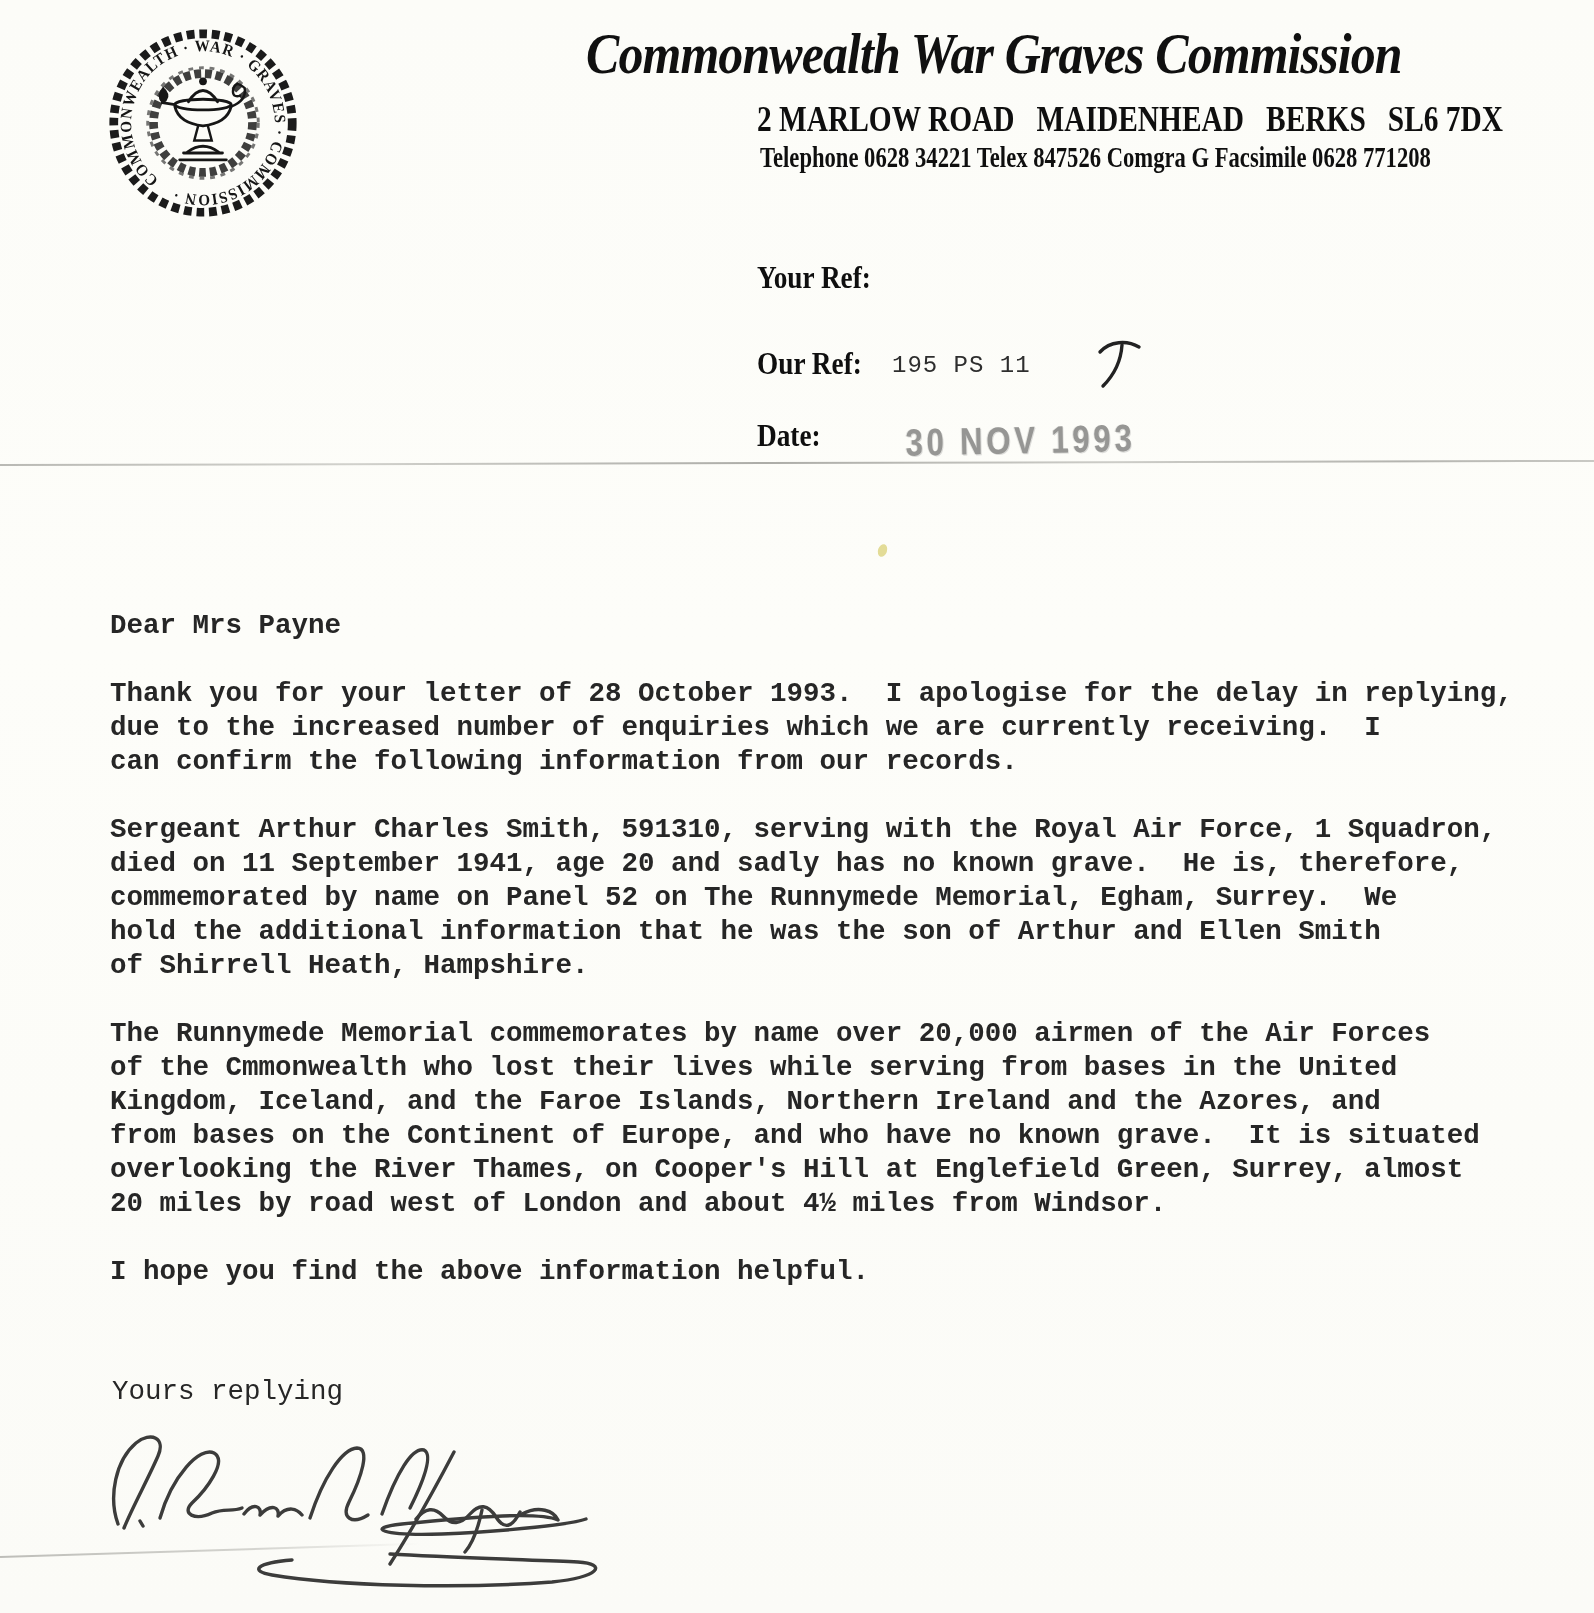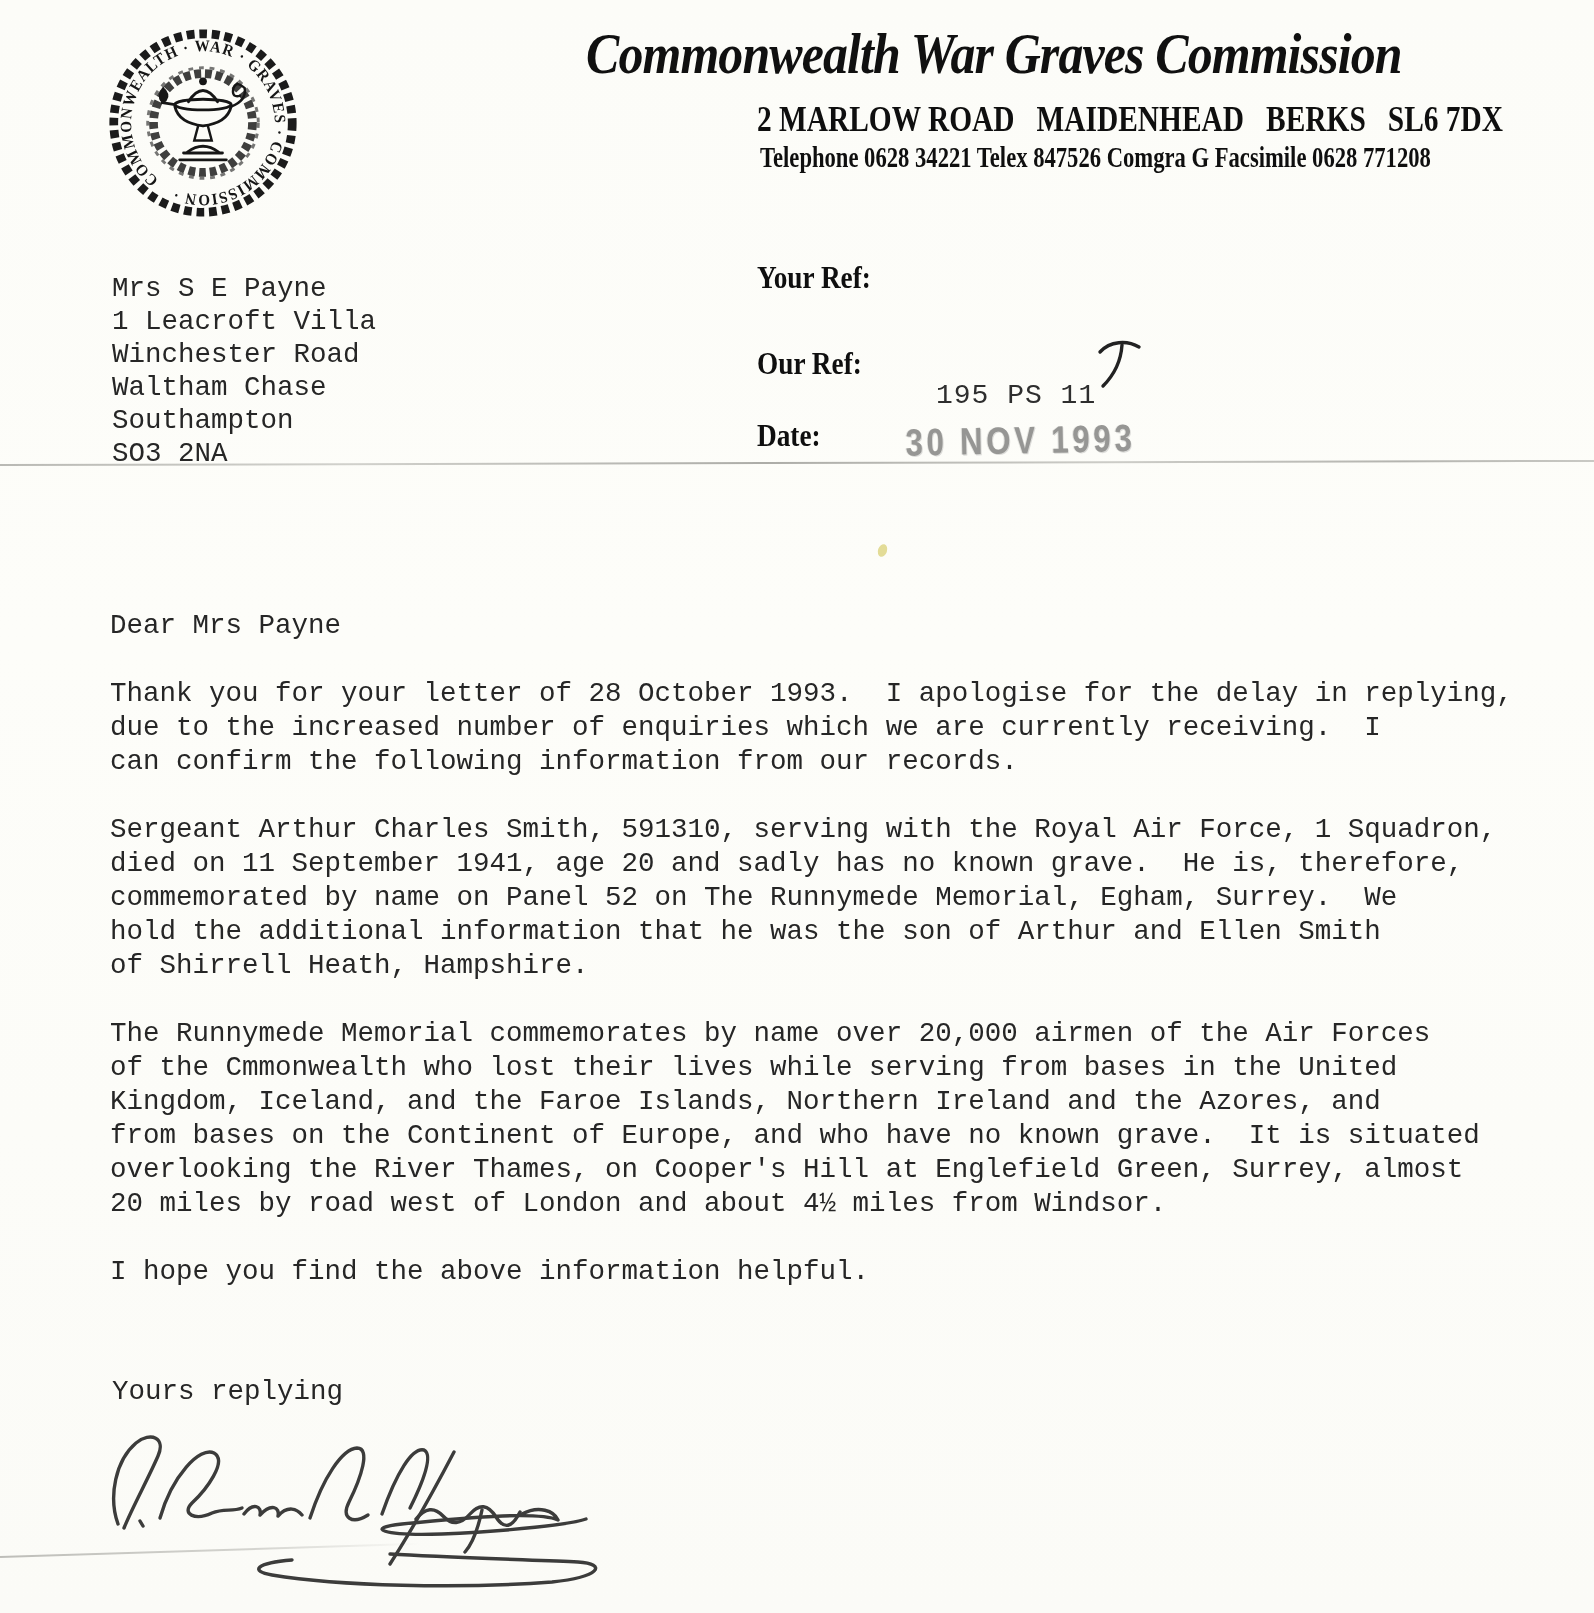--- a/index.html
+++ b/index.html
@@ -38,31 +38,31 @@
   }
   .contact-line{
     left:760px;top:141px;font-size:29px;
     transform:scaleX(.78);transform-origin:left top;
   }
   .ref-label{
     font-size:31px;
     transform:scaleX(.88);transform-origin:left top;
   }
   .recipient{left:112px;top:272px;font-size:27.5px;line-height:33px;}
-  .our-ref-value{left:936px;top:352px;font-size:28px;letter-spacing:1px;color:#2e2e2e;margin-top:28px;}
+  .our-ref-value{left:892px;top:352px;font-size:24px;letter-spacing:1px;color:#2e2e2e;}
   .date-stamp{
     left:905px;top:421px;
     font-family:"Liberation Sans","DejaVu Sans",sans-serif;
     font-weight:bold;font-size:34px;
     letter-spacing:4px;color:#8e8e8c;
     transform:rotate(-1.2deg) scale(.92,1.12);transform-origin:left top;
     text-shadow:1px 1px 0 rgba(150,150,148,.35), -1px 0 0 rgba(165,165,162,.3);
     opacity:.92;white-space:pre;
   }
-  .letter-body{left:110px;top:609px;font-size:27.5px;line-height:34px;}
+  .letter-body{left:110px;top:609px;font-size:27.5px;line-height:34px;font-weight:bold;}
   .yours{left:112px;top:1376px;font-size:27.5px;}
   .typed-sig{left:112px;top:1534px;font-size:27.5px;line-height:34px;}
   .crease-top{
     left:0;top:462px;width:1594px;height:2px;
     background:linear-gradient(90deg,#adada8,#c9c9c4 22%,#9e9e99 48%,#c4c4bf 70%,#a7a7a2 88%,#c0c0bb);
     transform:rotate(-.15deg);opacity:.85;
   }
   .crease-bottom{
     left:0;top:1556px;width:420px;height:2px;
     background:linear-gradient(90deg,#a9a9a4,#c6c6c1 60%,rgba(200,200,195,0));
@@ -106,26 +106,20 @@
       <path d="M84,130 Q100,118 116,130"></path>
       <path d="M80,131 L120,131"></path>
       <path d="M76,138 L124,138"></path>
     </g>
   </svg>
 
   <div class="abs org-title">Commonwealth War Graves Commission</div>
   <div class="abs serifb office-address">2 MARLOW ROAD   MAIDENHEAD   BERKS   SL6 7DX</div>
   <div class="abs serifb contact-line">Telephone 0628 34221 Telex 847526 Comgra G Facsimile 0628 771208</div>
 
-  <div class="abs mono recipient">Mrs S E Payne
-1 Leacroft Villa
-Winchester Road
-Waltham Chase
-Southampton
-SO3 2NA</div>
 
   <div class="abs serifb ref-label" style="left:757px;top:260px">Your Ref:</div>
   <div class="abs serifb ref-label" style="left:757px;top:346px">Our Ref:</div>
   <div class="abs mono our-ref-value">195 PS 11</div>
 
   <svg class="abs" style="left:1096px;top:338px" width="48" height="54" viewBox="0 0 48 54">
     <g stroke="#222" fill="none" stroke-width="3.4" stroke-linecap="round">
       <path d="M4,14 C14,3 31,2 43,9"></path>
       <path d="M26,7 C25,22 18,37 7,48"></path>
     </g>

